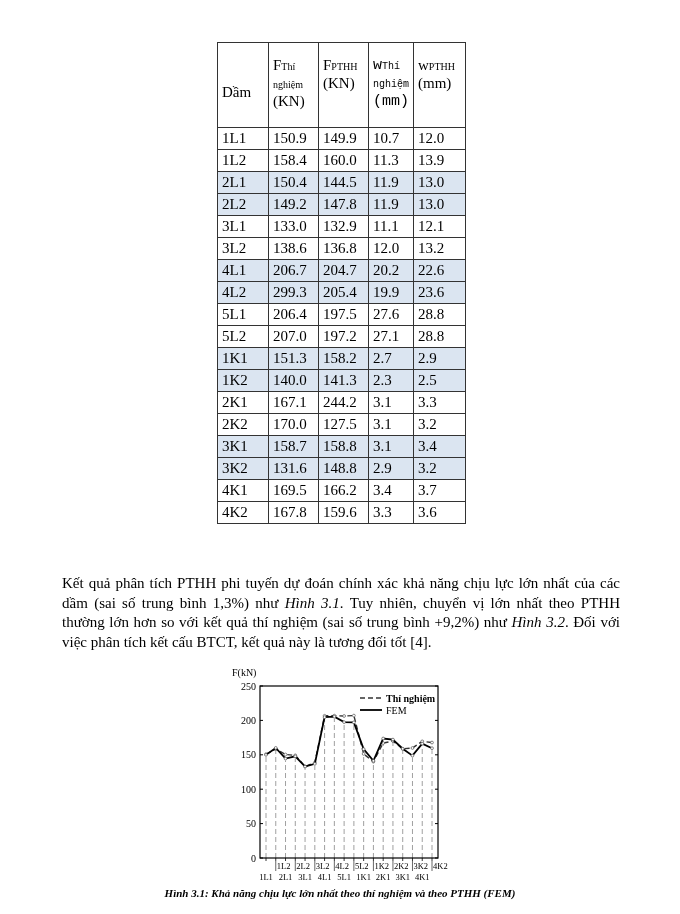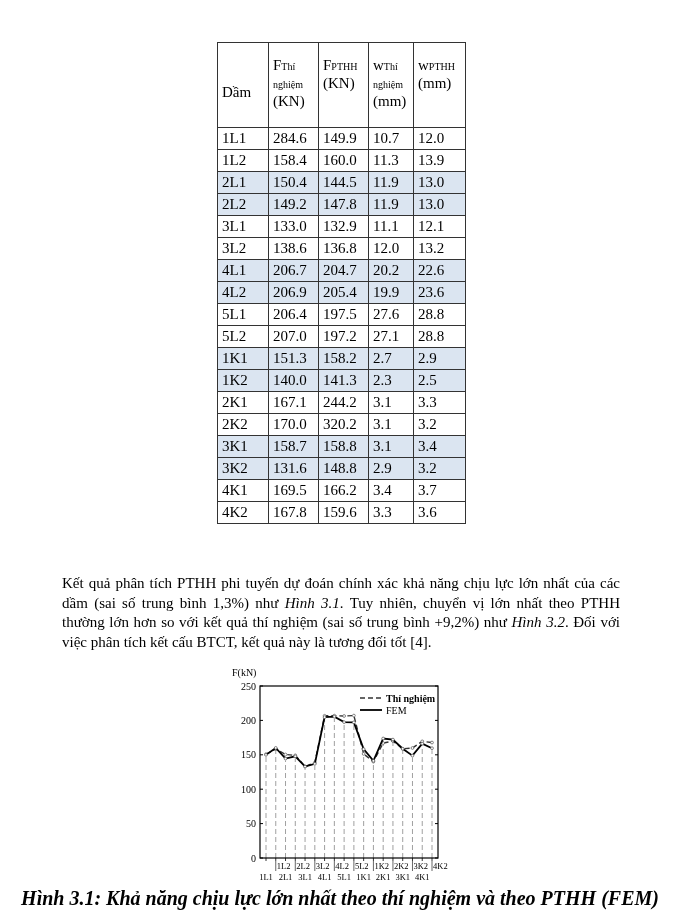--- a/index.html
+++ b/index.html
@@ -4,26 +4,26 @@
 <style>
   html, body { margin:0; padding:0; }
   body { width:680px; height:914px; background:#ffffff; position:relative; overflow:hidden;
          font-family:"Liberation Serif", "DejaVu Serif", serif; color:#000; }
   .tbl { position:absolute; left:217px; top:42px; border-collapse:collapse; font-size:15px; }
   .tbl td, .tbl th { border:1px solid #333; padding:0 4px; text-align:left; vertical-align:top; font-weight:normal; }
   .tbl th { height:70px; line-height:17px; padding-top:14px; }
   .tbl td { height:21px; line-height:21px; }
   .tbl tr.shade td { background:#dbe5f1; }
   .tbl th.c0 { vertical-align:middle; width:42px; }
-  .tbl .c1 { width:41px; } .tbl .c2 { width:41px; } .tbl .c3 { width:36px; } .tbl .c4 { width:43px; }
+  .tbl .c1 { width:41px; } .tbl .c2 { width:41px; } .tbl .c3 { width:36px;font-family:Liberation Mono, monospace; } .tbl .c4 { width:43px; }
   .big { font-size:15px; }
   .small { font-size:10px; }
   .para { position:absolute; left:62px; top:574px; width:558px; font-size:15px; line-height:19.5px; text-align:justify; }
   .para i { font-style:italic;margin-top:9px; }
-  .caption { position:absolute; left:0; width:680px; top:887px; text-align:center; font-size:20px; font-weight:bold; font-style:italic; }
+  .caption { position:absolute; left:0; width:680px; top:887px; text-align:center; font-size:11px; font-weight:bold; font-style:italic; }
   svg.chart { position:absolute; left:220px; top:660px; }
   svg text { font-family:"Liberation Serif", "DejaVu Serif", serif; }
 </style>
 </head>
 <body>
 
 <table class="tbl">
   <thead>
     <tr>
       <th class="c0"><span class="big">Dầm</span></th>
@@ -41,21 +41,21 @@
       </th>
       <th class="c4">
         <span class="big">w</span><span class="small">PTHH</span><br>
         <span class="big">(mm)</span>
       </th>
     </tr>
   </thead>
   <tbody id="tbody">
       <tr>
         <td>1L1</td>
-        <td>284.6</td>
+        <td>150.9</td>
         <td>149.9</td>
         <td>10.7</td>
         <td>12.0</td>
       </tr>
       <tr>
         <td>1L2</td>
         <td>158.4</td>
         <td>160.0</td>
         <td>11.3</td>
         <td>13.9</td>
@@ -90,21 +90,21 @@
       </tr>
       <tr class="shade">
         <td>4L1</td>
         <td>206.7</td>
         <td>204.7</td>
         <td>20.2</td>
         <td>22.6</td>
       </tr>
       <tr class="shade">
         <td>4L2</td>
-        <td>206.9</td>
+        <td>299.3</td>
         <td>205.4</td>
         <td>19.9</td>
         <td>23.6</td>
       </tr>
       <tr>
         <td>5L1</td>
         <td>206.4</td>
         <td>197.5</td>
         <td>27.6</td>
         <td>28.8</td>
@@ -133,21 +133,21 @@
       <tr>
         <td>2K1</td>
         <td>167.1</td>
         <td>244.2</td>
         <td>3.1</td>
         <td>3.3</td>
       </tr>
       <tr>
         <td>2K2</td>
         <td>170.0</td>
-        <td>320.2</td>
+        <td>127.5</td>
         <td>3.1</td>
         <td>3.2</td>
       </tr>
       <tr class="shade">
         <td>3K1</td>
         <td>158.7</td>
         <td>158.8</td>
         <td>3.1</td>
         <td>3.4</td>
       </tr>

